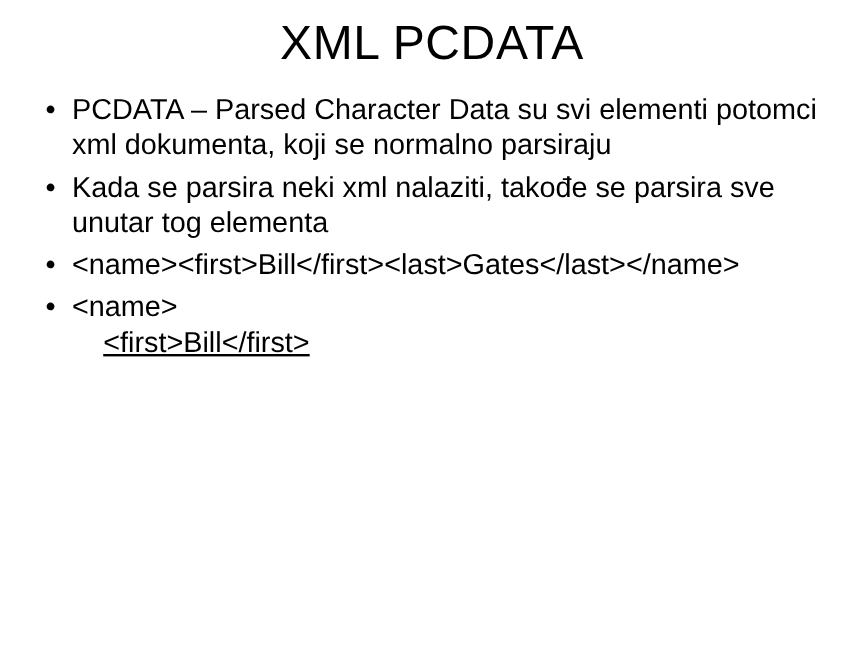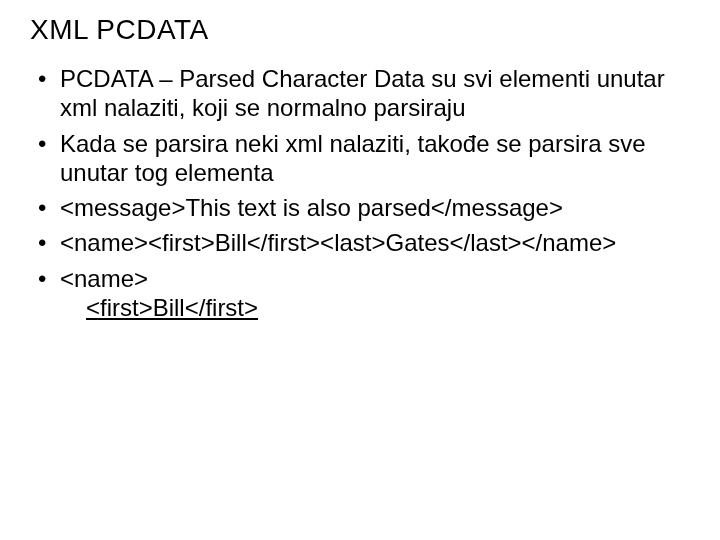--- a/index.html
+++ b/index.html
@@ -11,21 +11,22 @@
     font-family: Arial, Helvetica, sans-serif;
     color: #000000;
   }
   .slide {
     box-sizing: border-box;
     width: 720px;
     height: 540px;
     padding: 10px 30px 20px 30px;
   }
   .title {
-    font-size: 28px;
+    text-align: center;
+    font-size: 40px;
     font-weight: normal;
     margin: 4px 0 18px 0;
     letter-spacing: 0.5px;
   }
   ul.bullets {
     list-style: none;
     margin: 0;
     padding: 0 4px 0 4px;
     font-size: 24px;
     line-height: 1.22;
@@ -48,22 +49,21 @@
     padding-left: 26px;
     text-decoration: underline;
   }
 </style>
 </head>
 <body>
 
 <div class="slide">
   <div class="title">XML PCDATA</div>
   <ul class="bullets">
-    <li>PCDATA – Parsed Character Data su svi elementi unutar xml nalaziti, koji se normalno parsiraju</li>
+    <li>PCDATA – Parsed Character Data su svi elementi potomci xml dokumenta, koji se normalno parsiraju</li>
     <li>Kada se parsira neki xml nalaziti, takođe se parsira sve unutar tog elementa</li>
-    <li>&lt;message&gt;This text is also parsed&lt;/message&gt;</li>
     <li>&lt;name&gt;&lt;first&gt;Bill&lt;/first&gt;&lt;last&gt;Gates&lt;/last&gt;&lt;/name&gt;</li>
     <li>
       <span>&lt;name&gt;</span>
       <span class="sub">&lt;first&gt;Bill&lt;/first&gt;</span>
     </li>
   </ul>
 </div>
 
 </body></html>

